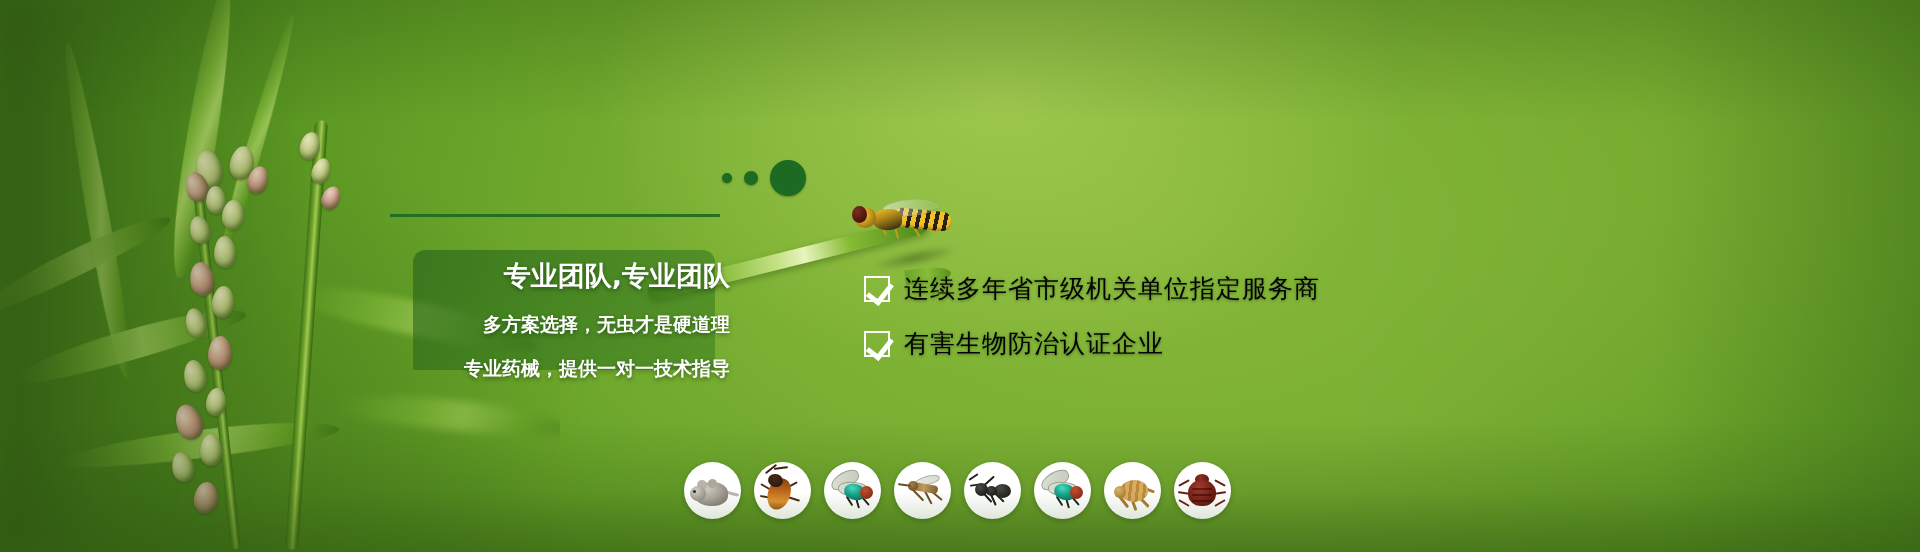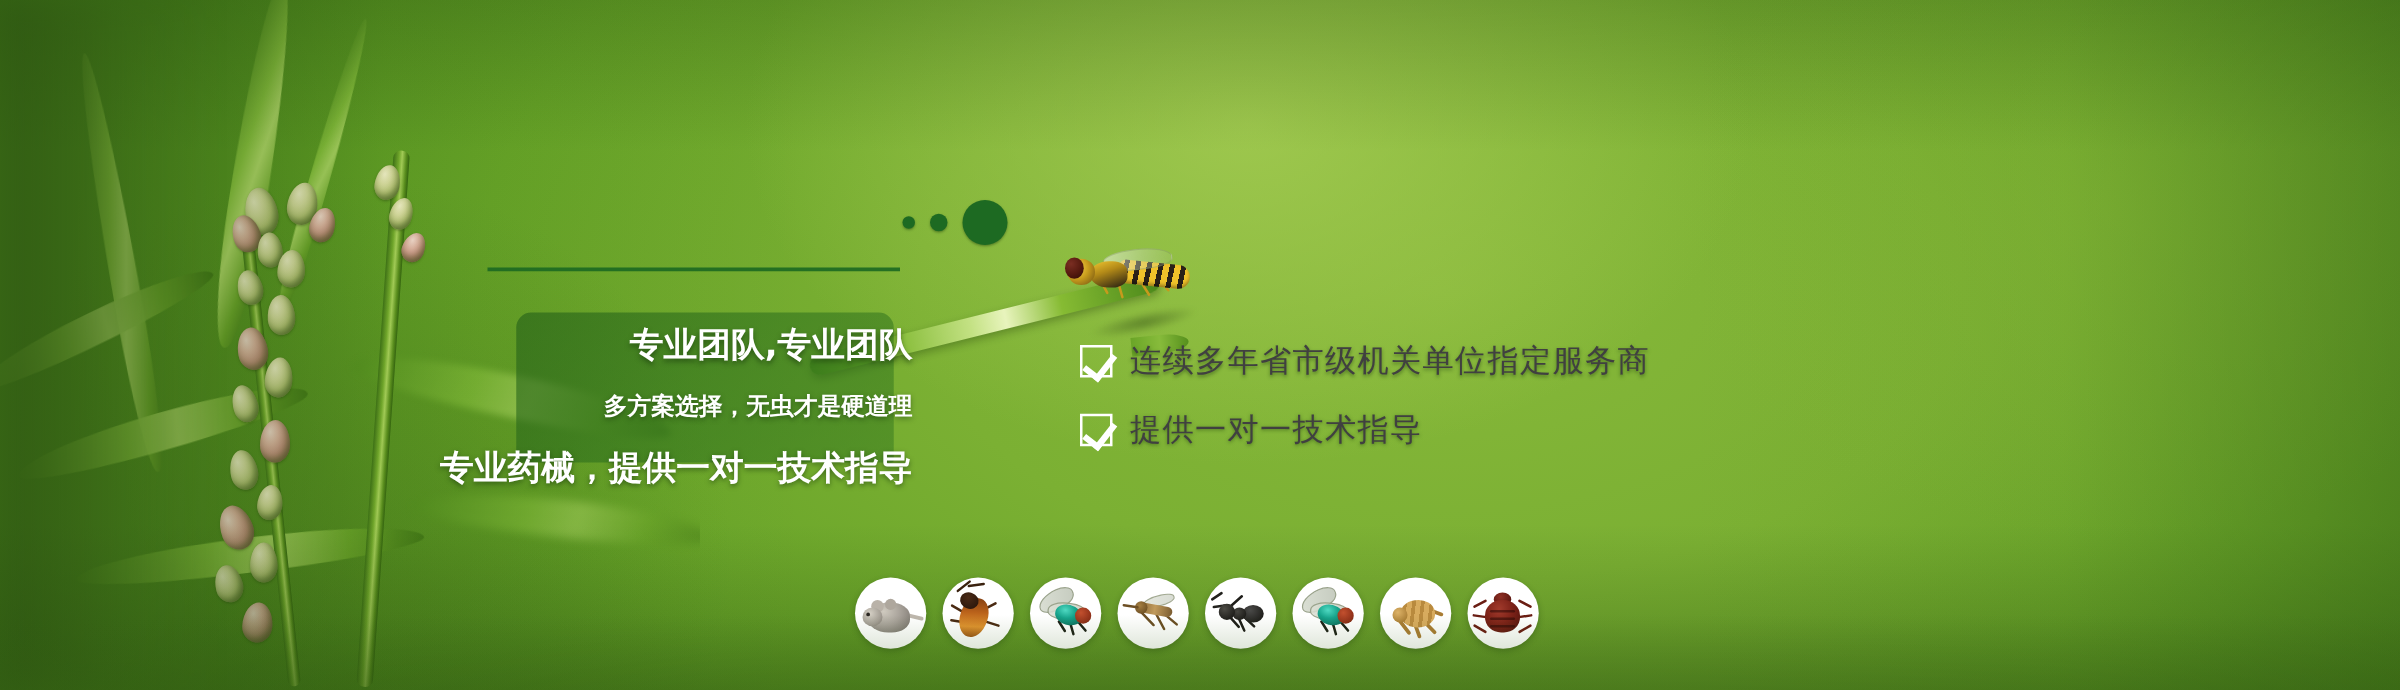--- a/index.html
+++ b/index.html
@@ -119,21 +119,21 @@
     gap: 18px;
     text-align: right;
     color: #ffffff;
     font-weight: 700;
     font-family: "DejaVu Sans", "Liberation Sans", sans-serif;
     text-shadow: 0 2px 4px rgba(18,48,10,0.55);
   }
   .slogan-line { white-space: nowrap; }
   .slogan-line.l1 { font-size: 27px; letter-spacing: 0px; }
   .slogan-line.l2 { font-size: 19px; letter-spacing: 0px; }
-  .slogan-line.l3 { font-size: 27px; letter-spacing: 0px; }
+  .slogan-line.l3 { font-size: 19px; letter-spacing: 0px; }
 
   
   .leaf-stem {
     position: absolute;
     left: 648px; top: 286px;
     width: 288px; height: 16px;
     transform: rotate(-14deg);
     transform-origin: left center;
     border-radius: 10px;
     background: linear-gradient(92deg, #4d8a1a 0%, #7cb62c 22%, #c3e183 46%, #e8f4bd 56%, #86bb33 72%, #4a871a 100%);
@@ -208,21 +208,21 @@
   .check-box::after {
     content: "";
     position: absolute;
     left: 3px; top: 1px;
     width: 11px; height: 20px;
     border-right: 5px solid #ffffff;
     border-bottom: 5px solid #ffffff;
     transform: rotate(38deg) translate(2px, -2px);
   }
   .check-label {
-    color: #404040;
+    color: #000000;
     font-size: 25px;
     font-weight: 400;
     white-space: nowrap;
     letter-spacing: 1px;
     font-family: "DejaVu Sans", "Liberation Sans", sans-serif;
     text-shadow: 0 1px 3px rgba(20,50,10,0.5);
   }
 
   
   .pests {
@@ -396,21 +396,21 @@
     <div class="slogan-line l3">专业药械，提供一对一技术指导</div>
   </div>
 
   <div class="checklist">
     <div class="check-row">
       <span class="check-box"></span>
       <span class="check-label">连续多年省市级机关单位指定服务商</span>
     </div>
     <div class="check-row">
       <span class="check-box"></span>
-      <span class="check-label">提供一对一技术指导</span>
+      <span class="check-label">有害生物防治认证企业</span>
     </div>
   </div>
 
   <div class="pests">
 
     <div class="pest">
       <div class="pest-art">
         <div class="bug-part rod-tail"></div>
         <div class="bug-part rod-body"></div>
         <div class="bug-part rod-ear"></div>

